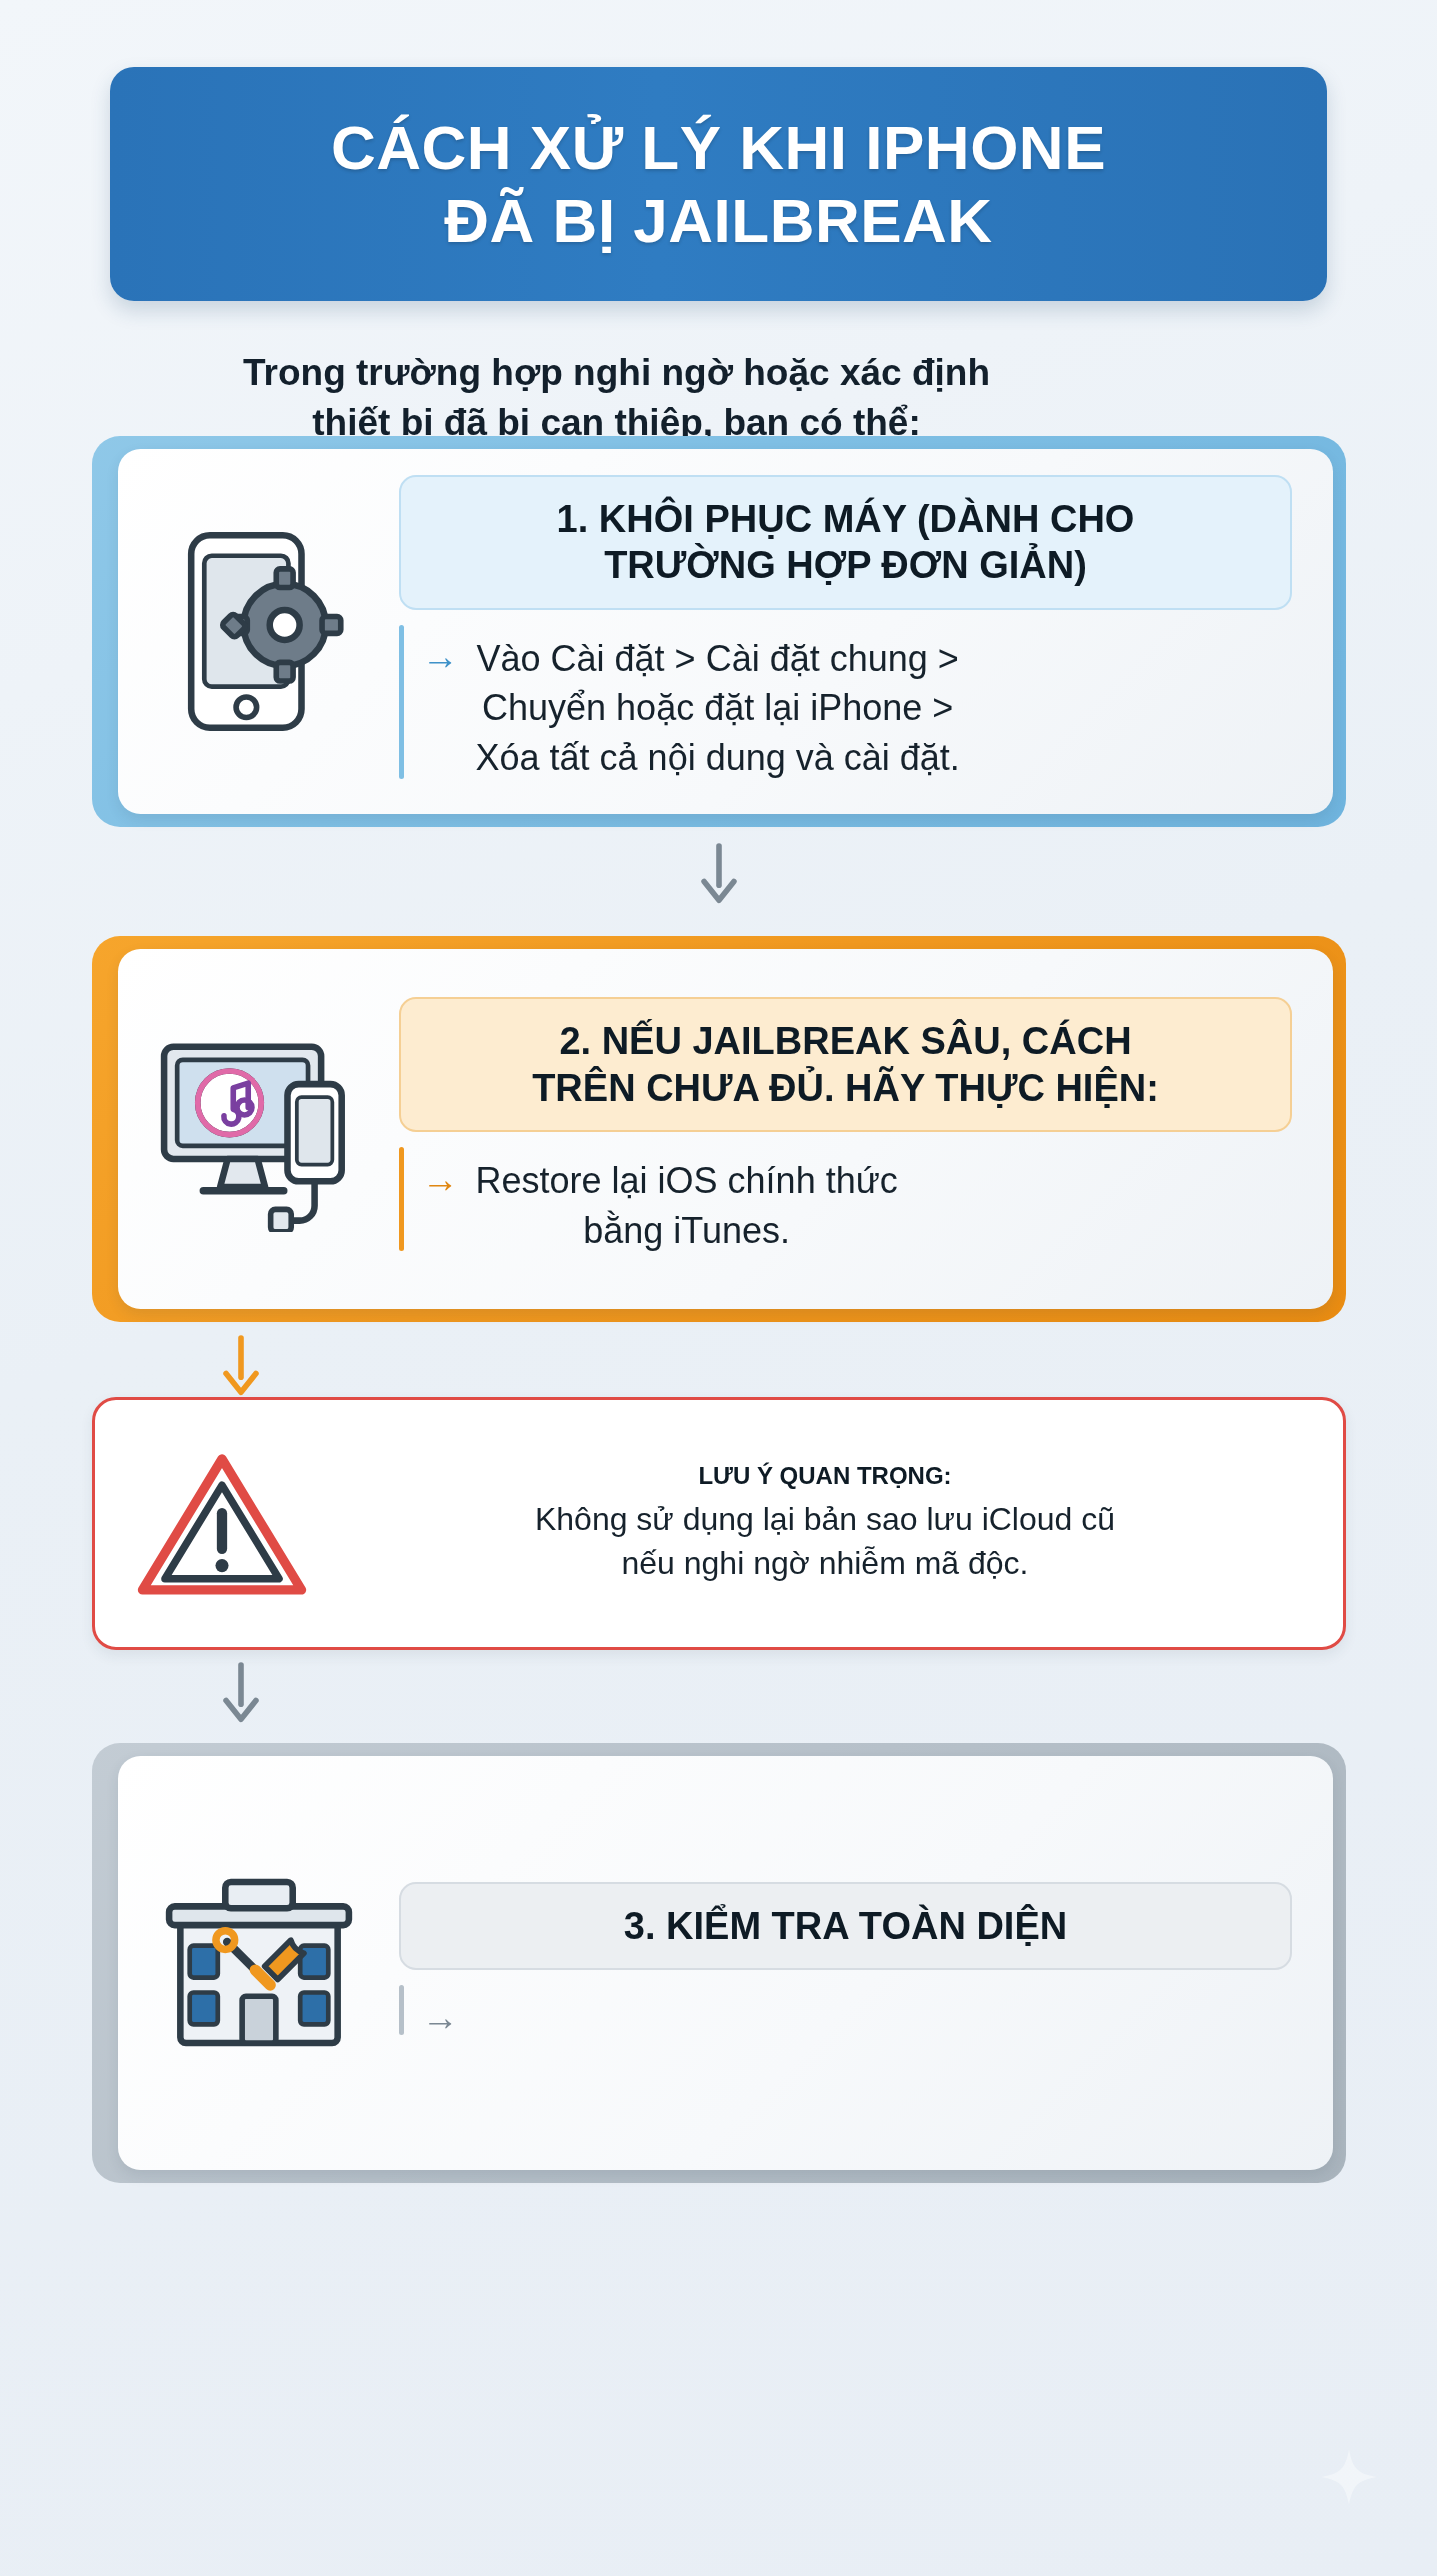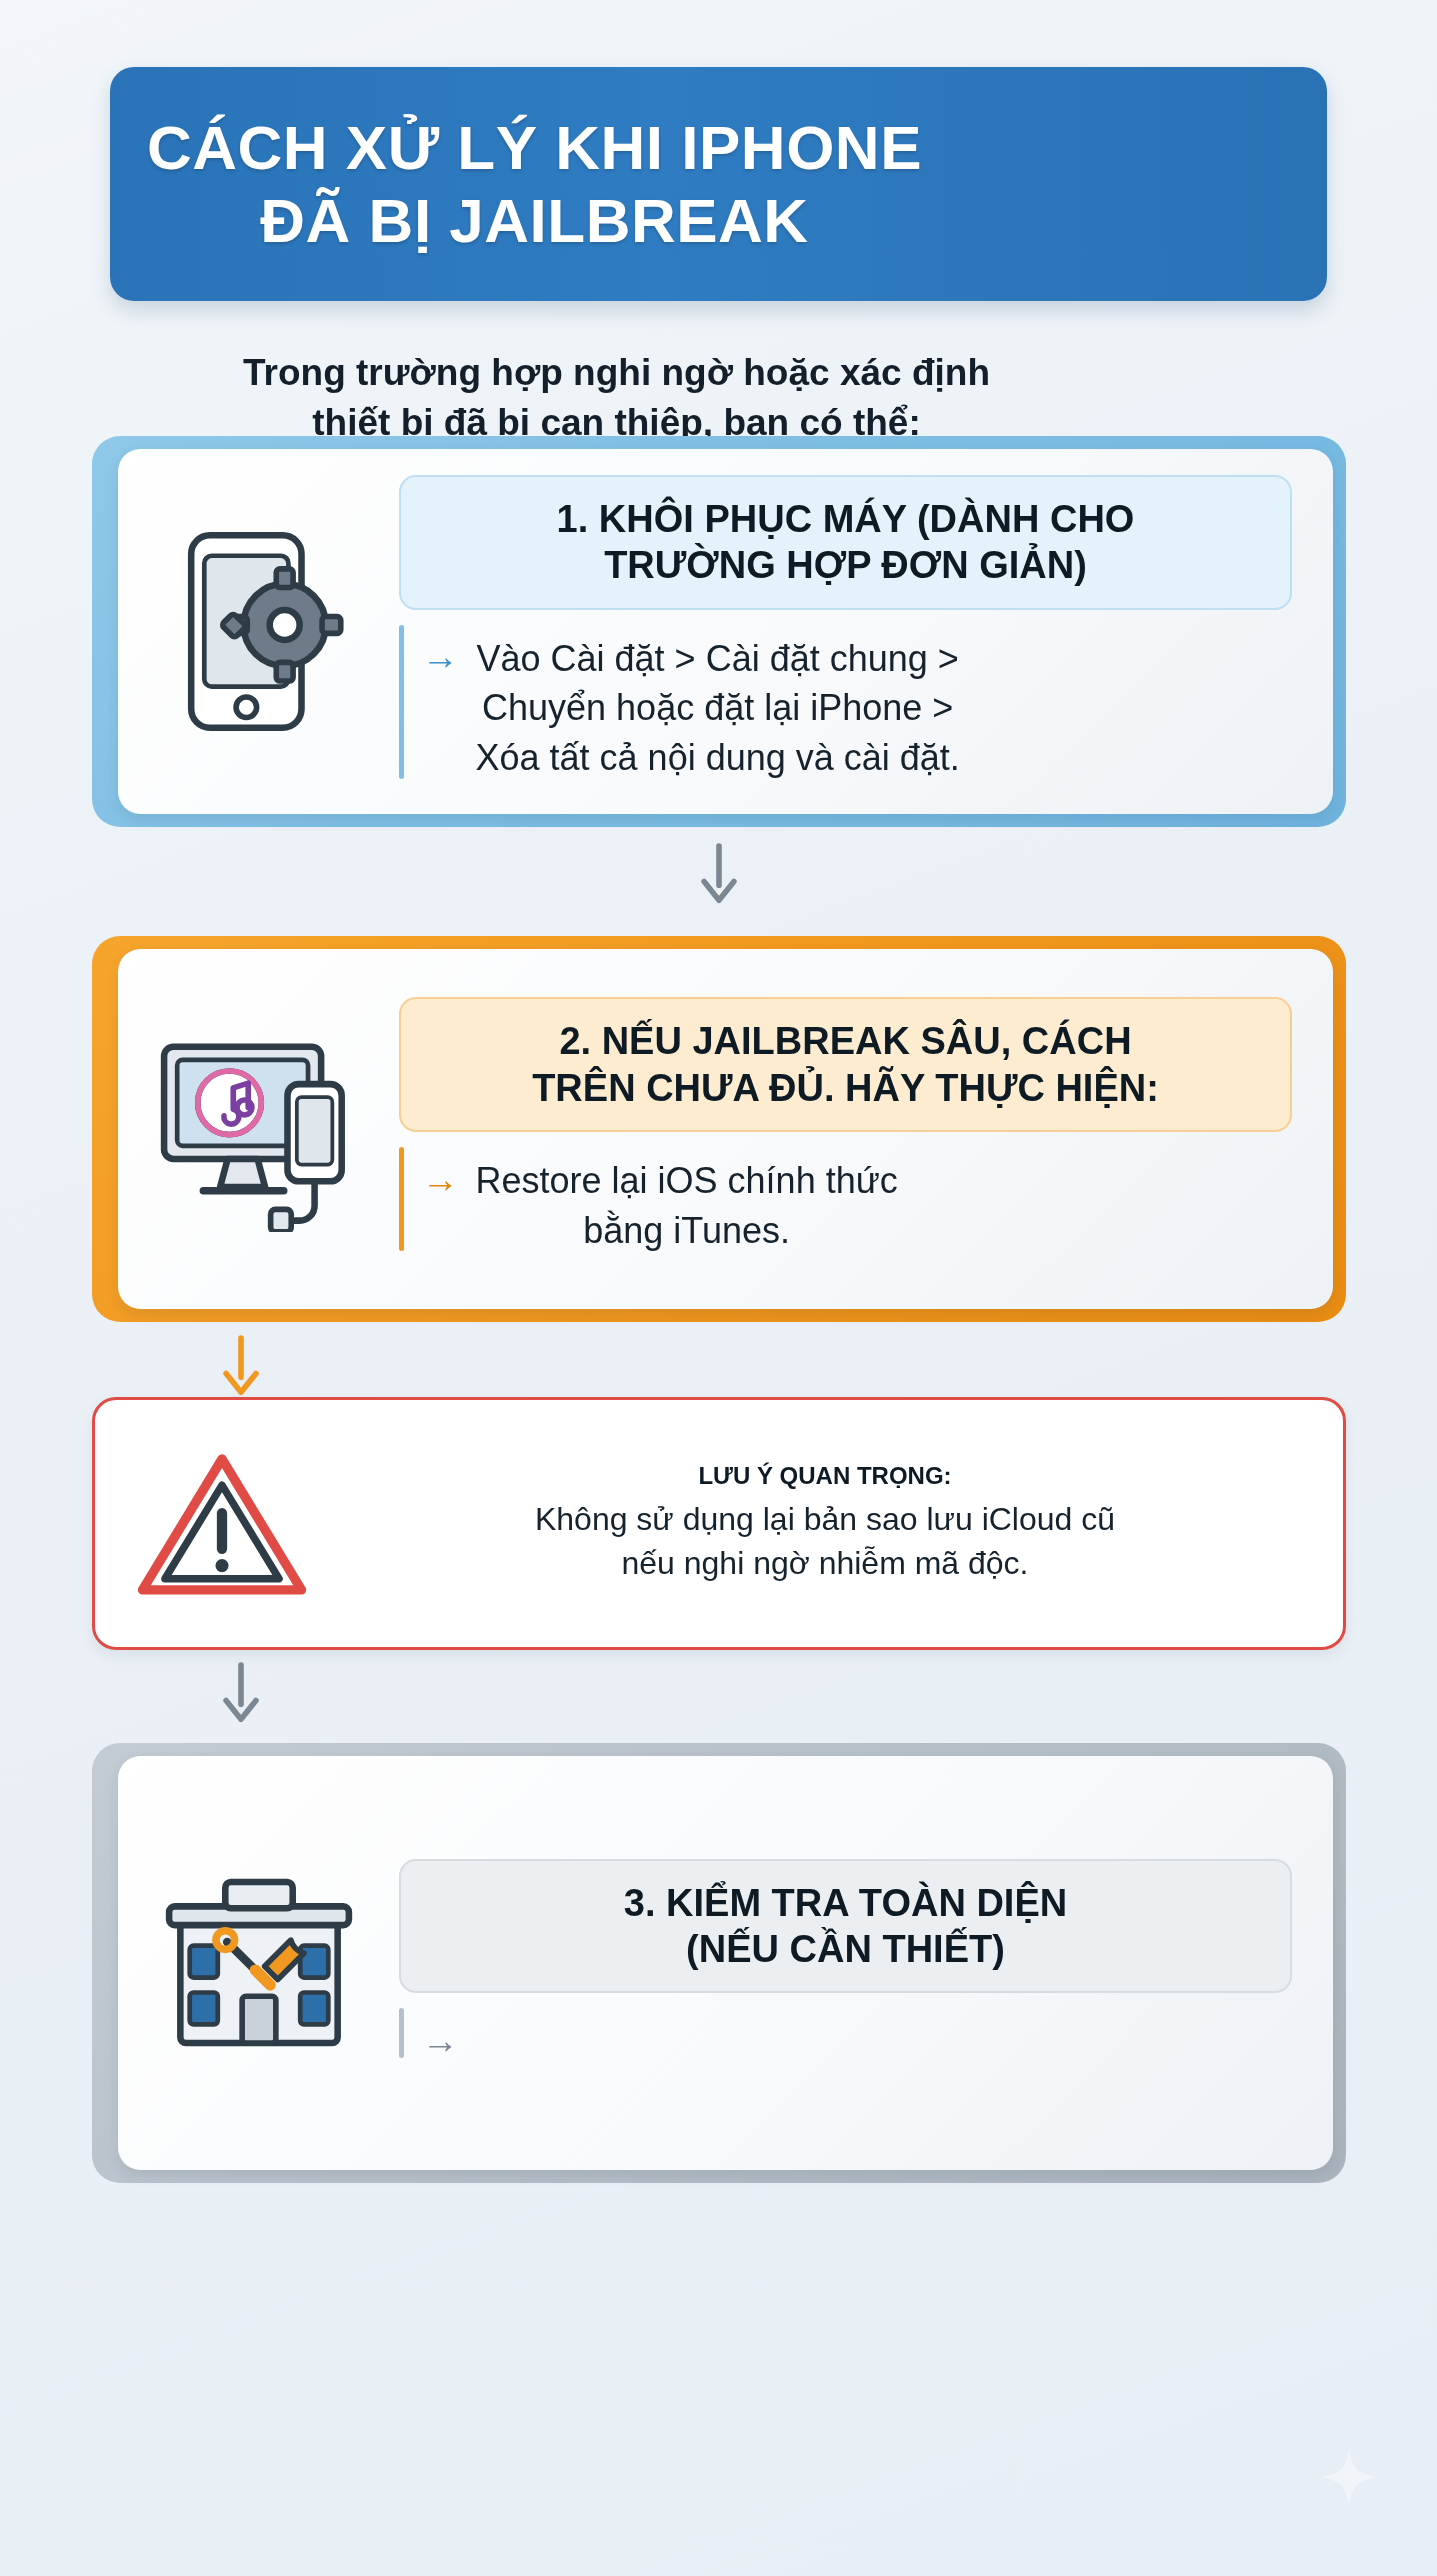--- a/index.html
+++ b/index.html
@@ -37,21 +37,21 @@
     position: absolute;
     top: 67px;
     left: 110px;
     width: 1217px;
     height: 234px;
     background: linear-gradient(90deg, #2a73b8 0%, #2f7cc2 45%, #2a72b6 100%);
     border-radius: 24px;
     box-shadow: 0 9.4px 20.6px rgba(30, 70, 110, .18);
     display: flex;
     align-items: center;
-    justify-content: flex-start;
+    justify-content: center;
   }
   .header-title {
     color: #ffffff;
     font-size: 62px;
     line-height: 1.18;
     font-weight: bold;
     text-align: center;
     letter-spacing: 0.5px;
     text-shadow: 0 1.9px 3.7px rgba(0,0,0,.18);
     padding: 0 37px;
@@ -345,21 +345,20 @@
             <path d="M-34 -26 L-4 4" stroke="#2e3c47" stroke-width="9" stroke-linecap="round"></path>
             <path d="M-4 4 l16 16" stroke="#f0981f" stroke-width="12" stroke-linecap="round"></path>
             <circle cx="-36" cy="-28" r="10" fill="none" stroke="#f0981f" stroke-width="8"></circle>
             <path d="M34 -28 L6 0 l14 14 L48 -14 a20 20 0 0 1 -14 -14 Z" fill="#f0981f" stroke="#2e3c47" stroke-width="6" stroke-linejoin="round"></path>
           </g>
         </svg>
       </div>
       <div class="card-body">
         <div class="pill">
           <div>3. KIỂM TRA TOÀN DIỆN</div>
-          <div>(NẾU CẦN THIẾT)</div>
         </div>
         <div class="desc-row">
           <div class="bar"></div>
           <div class="arrow-glyph">→</div>
         </div>
       </div>
     </div>
   </div>
 
   <svg class="sparkle" viewBox="0 0 70 70">

